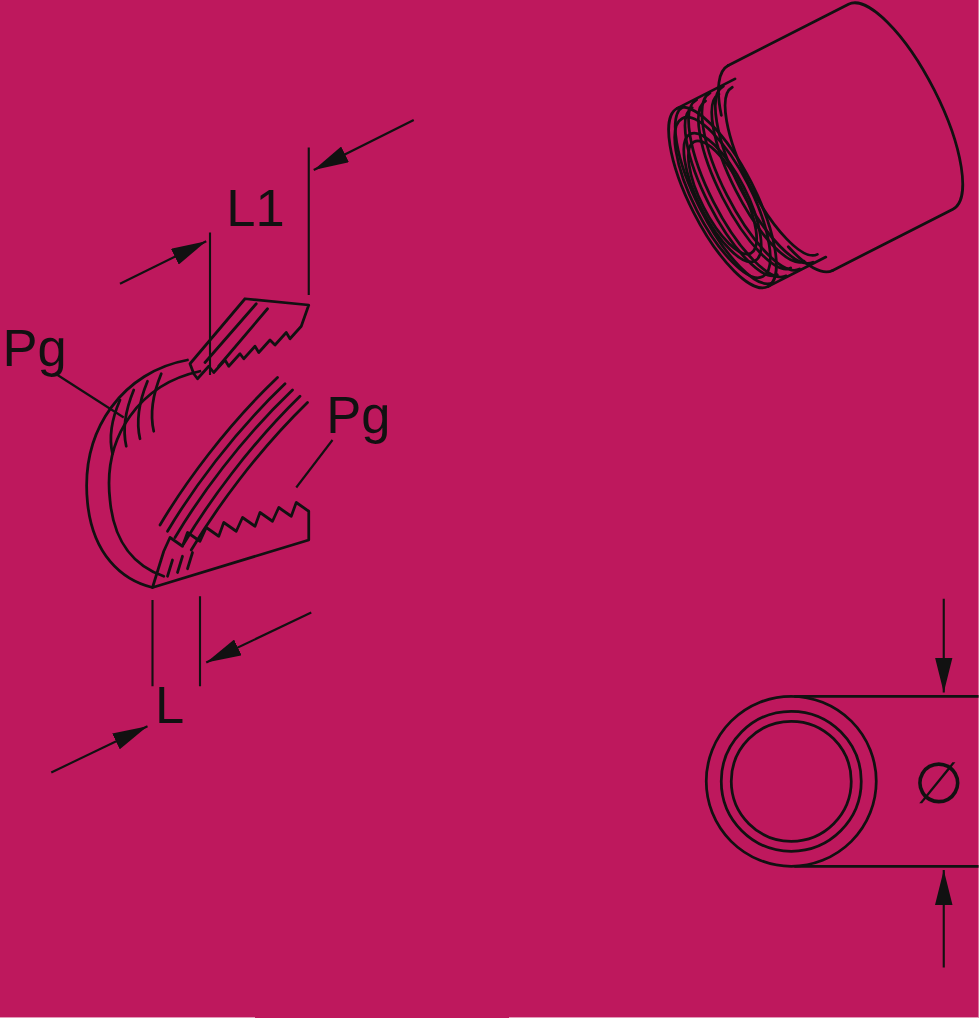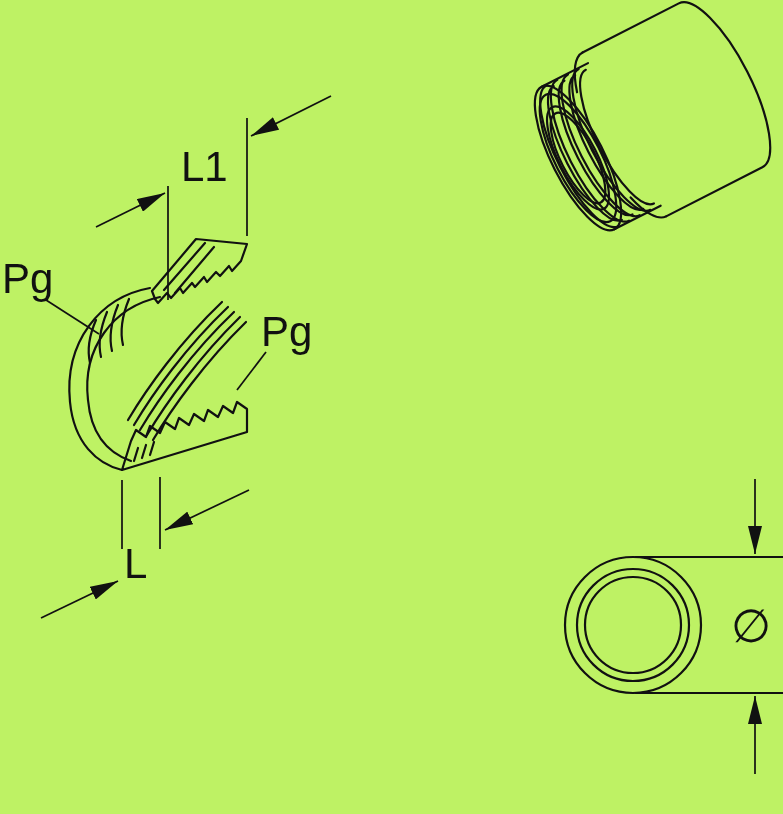--- a/index.html
+++ b/index.html
@@ -4,21 +4,21 @@
 <style>
   html, body {
     margin: 0;
     padding: 0;
     background: #ffffff;
   }
   .canvas {
     position: relative;
     width: 783px;
     height: 814px;
-    background: #bef264;
+    background: #be185d;
     overflow: hidden;
   }
   svg {
     display: block;
   }
   svg .part {
     fill: none;
     stroke-width: 2.2px;
     stroke-linecap: round;
     stroke-linejoin: round;

